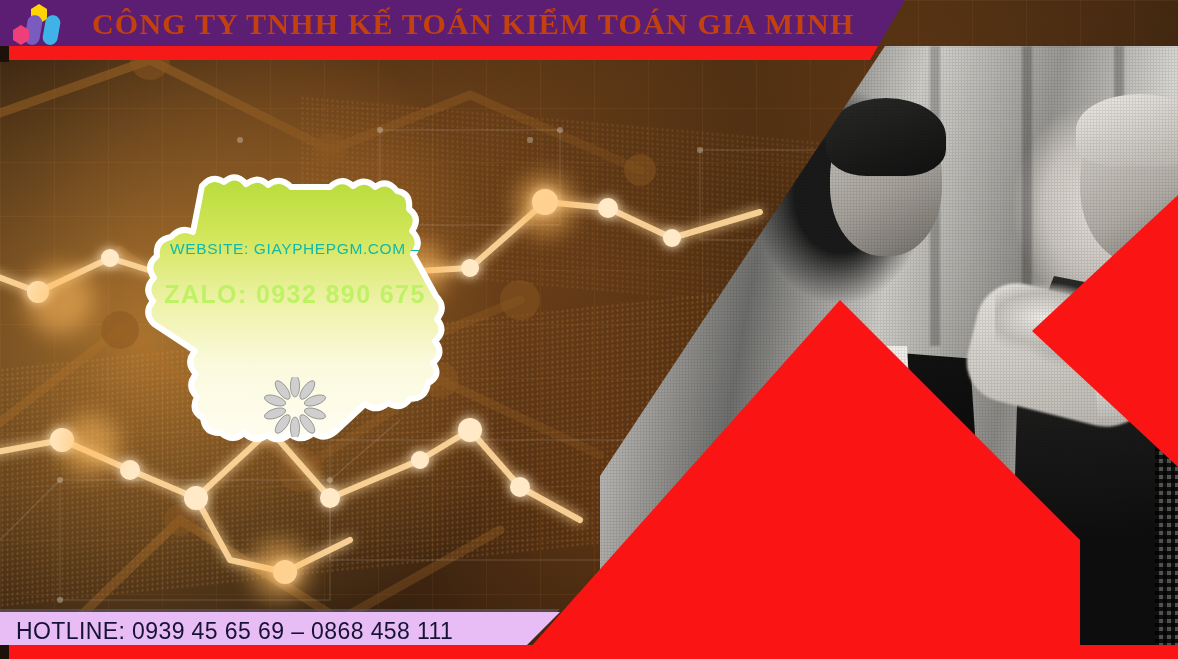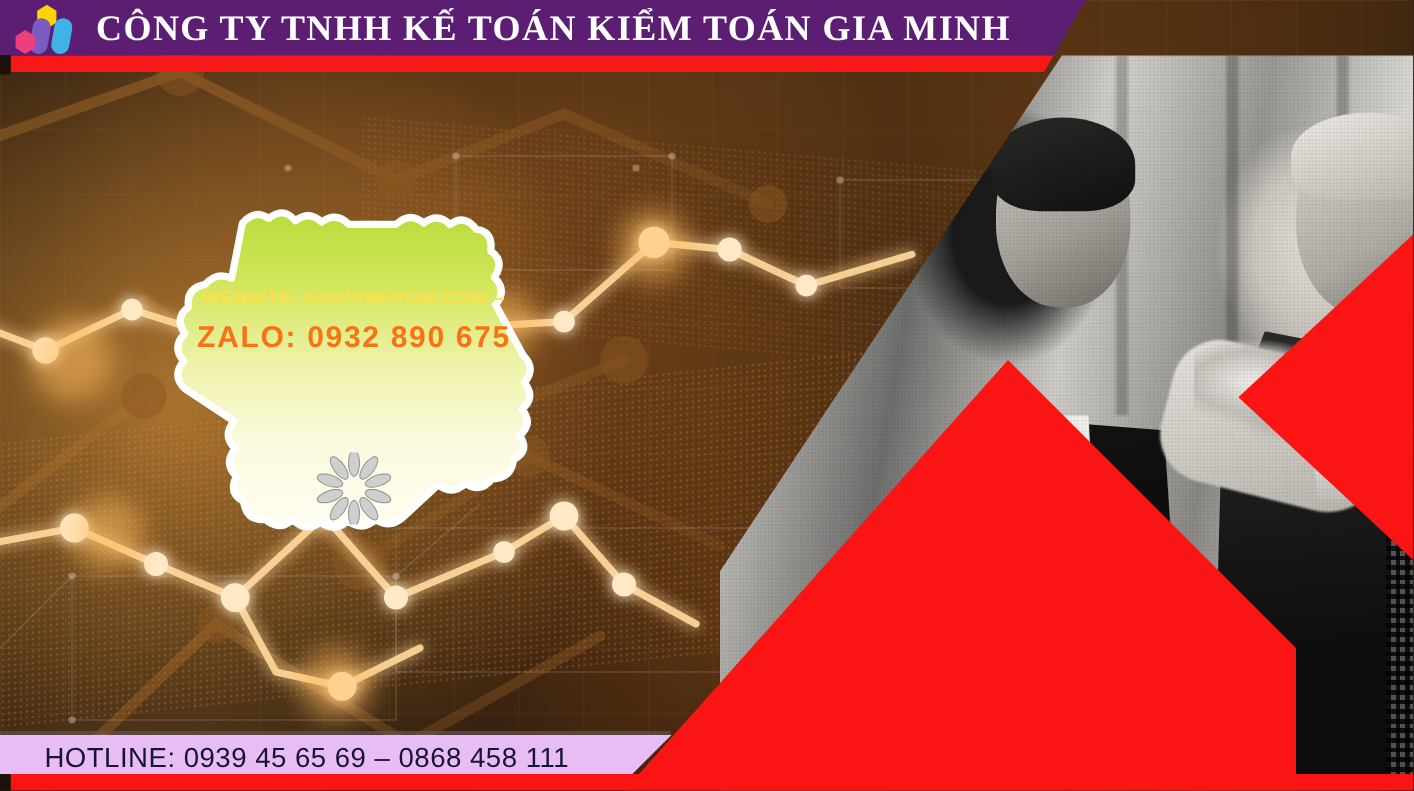--- a/index.html
+++ b/index.html
@@ -59,25 +59,25 @@
     background:#f71818;
   }
   .header-left-notch{
     position:absolute; left:0; top:46px; width:9px; height:16px;
     background:#1d120a;
   }
   .logo{
     position:absolute; left:8px; top:2px; width:62px; height:44px;
   }
   .company-title{
-    position:absolute; left:80px; top:3px; height:42px;
+    position:absolute; left:92px; top:3px; height:42px;
     display:flex; align-items:center;
     font-family:"Liberation Serif", serif;
     font-size:30px; font-weight:700; letter-spacing:1.2px;
-    color:#ffffff;
+    color:#c2410c;
     white-space:nowrap;
   }
 
   
   .photo{
     position:absolute; left:540px; top:46px; width:638px; height:613px;
     clip-path: polygon(345px 0, 638px 0, 638px 613px, 60px 613px, 60px 430px);
     overflow:hidden;
     background:#8d8d8d;
   }
@@ -206,45 +206,45 @@
     position:absolute; left:0; top:0; width:310px; height:278px;
     display:flex; flex-direction:column; align-items:center;
     padding-top:66px;
   }
   .badge-website{
     width:272px;
     text-align:center;
     font-size:15.5px;
     line-height:21px;
     letter-spacing:.6px;
-    color:#fde047;
-    font-weight:700;
+    color:#14b8a6;
+    font-weight:400;
   }
   .badge-zalo{
-    margin-top:8px;
+    margin-top:21px;
     font-size:25px;
     font-weight:bold;
     letter-spacing:1.4px;
-    color:#f97316;
+    color:#bef264;
     white-space:nowrap;
   }
   .badge-flower{
     position:absolute; left:50%; top:205px; transform:translateX(-50%);
     width:66px; height:60px;
   }
 
   
   .hotline-bar{
     position:absolute; left:0; top:612px; width:560px; height:38px;
     background:#e8bdf5;
     clip-path: polygon(0 0, 560px 0, 522px 38px, 0 38px);
     display:flex; align-items:center;
   }
   .hotline-text{
-    padding-left:37px;
+    padding-left:16px;
     font-size:23px;
     letter-spacing:.4px;
     color:#161335;
     white-space:nowrap;
   }
   .hotline-topline{
     position:absolute; left:0; top:609px; width:560px; height:3px;
     background:#5b5560;
     clip-path: polygon(0 0, 560px 0, 557px 3px, 0 3px);
     opacity:.7;

